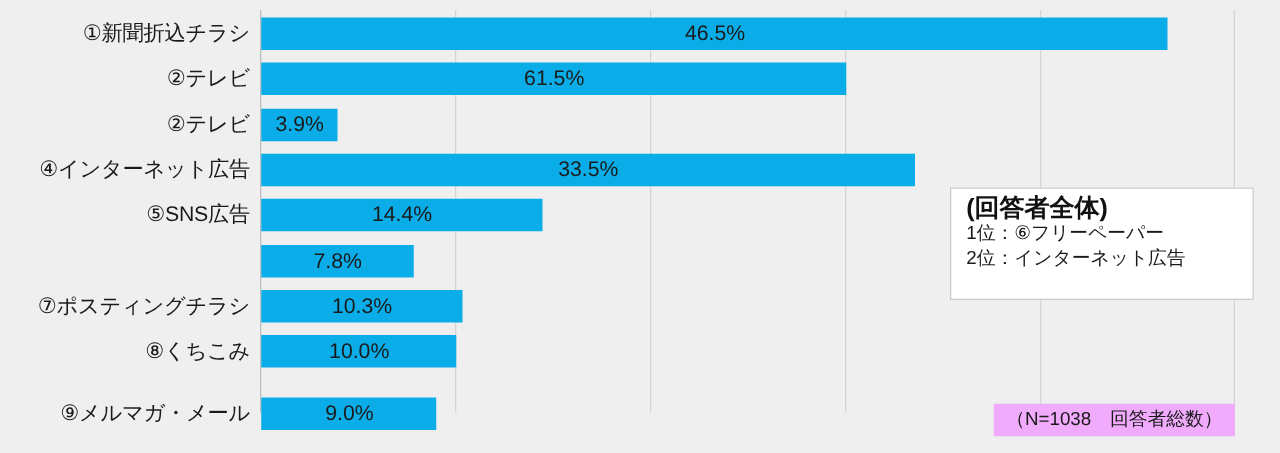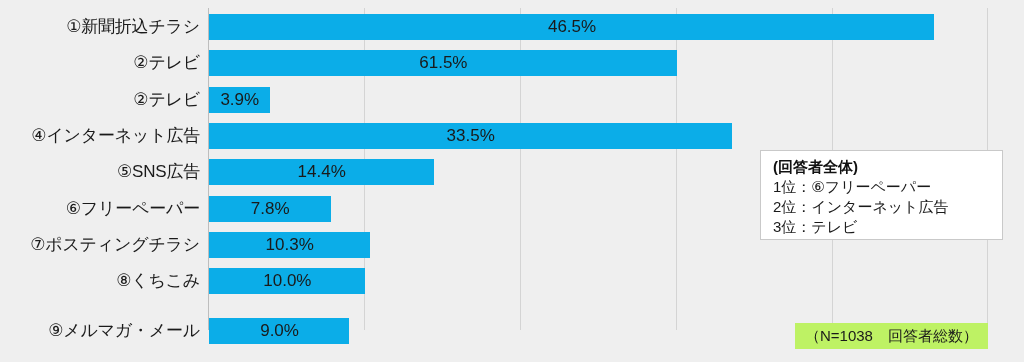--- a/index.html
+++ b/index.html
@@ -96,42 +96,42 @@
     left: 760px;
     top: 150px;
     width: 243px;
     height: 90px;
     background: #ffffff;
     border: 1px solid #c9c9c9;
     box-sizing: border-box;
     padding: 6px 0 0 12px;
   }
   .legend-title {
-    font-size: 15px;
+    font-size: 20px;
     font-weight: bold;
     color: #111111;
     line-height: 20px;
     white-space: nowrap;
   }
   .legend-line {
     font-size: 15px;
     color: #1a1a1a;
     line-height: 20px;
     white-space: nowrap;
   }
 
   
   .footnote {
     position: absolute;
     left: 795px;
     top: 323px;
     height: 26px;
     line-height: 26px;
     padding: 0 10px;
-    background: #bef264;
+    background: #f0abfc;
     font-size: 15px;
     color: #1a1a1a;
     white-space: nowrap;
   }
 </style>
 </head>
 <body>
 
 <div id="chart-root">
 
@@ -164,21 +164,20 @@
         <div class="cat-label">④インターネット広告</div>
         <div class="bar" style="width: 522.6px; background: rgb(11, 173, 232);"></div>
         <div class="bar-value" style="left: 446.55px;">33.5%</div>
       </div>
       <div class="row" style="top: 159.2px;">
         <div class="cat-label">⑤SNS広告</div>
         <div class="bar" style="width: 224.64px; background: rgb(11, 173, 232);"></div>
         <div class="bar-value" style="left: 297.57px;">14.4%</div>
       </div>
       <div class="row" style="top: 195.5px;">
-        <div class="cat-label">⑥フリーペーパー</div>
         <div class="bar" style="width: 121.68px; background: rgb(11, 173, 232);"></div>
         <div class="bar-value" style="left: 250.84px;">7.8%</div>
       </div>
       <div class="row" style="top: 231.8px;">
         <div class="cat-label">⑦ポスティングチラシ</div>
         <div class="bar" style="width: 160.68px; background: rgb(11, 173, 232);"></div>
         <div class="bar-value" style="left: 265.59px;">10.3%</div>
       </div>
       <div class="row" style="top: 268.1px;">
         <div class="cat-label">⑧くちこみ</div>
@@ -189,18 +188,17 @@
         <div class="cat-label">⑨メルマガ・メール</div>
         <div class="bar" style="width: 140.4px; background: rgb(11, 173, 232);"></div>
         <div class="bar-value" style="left: 260.2px;">9.0%</div>
       </div>
     </div>
 
   <div class="legend-box">
     <div class="legend-title">(回答者全体)</div>
     <div class="legend-line">1位：⑥フリーペーパー</div>
     <div class="legend-line">2位：インターネット広告</div>
-    <div class="legend-line">3位：テレビ</div>
   </div>
 
   <div class="footnote">（N=1038　回答者総数）</div>
 
 </div>
 
 </body></html>

